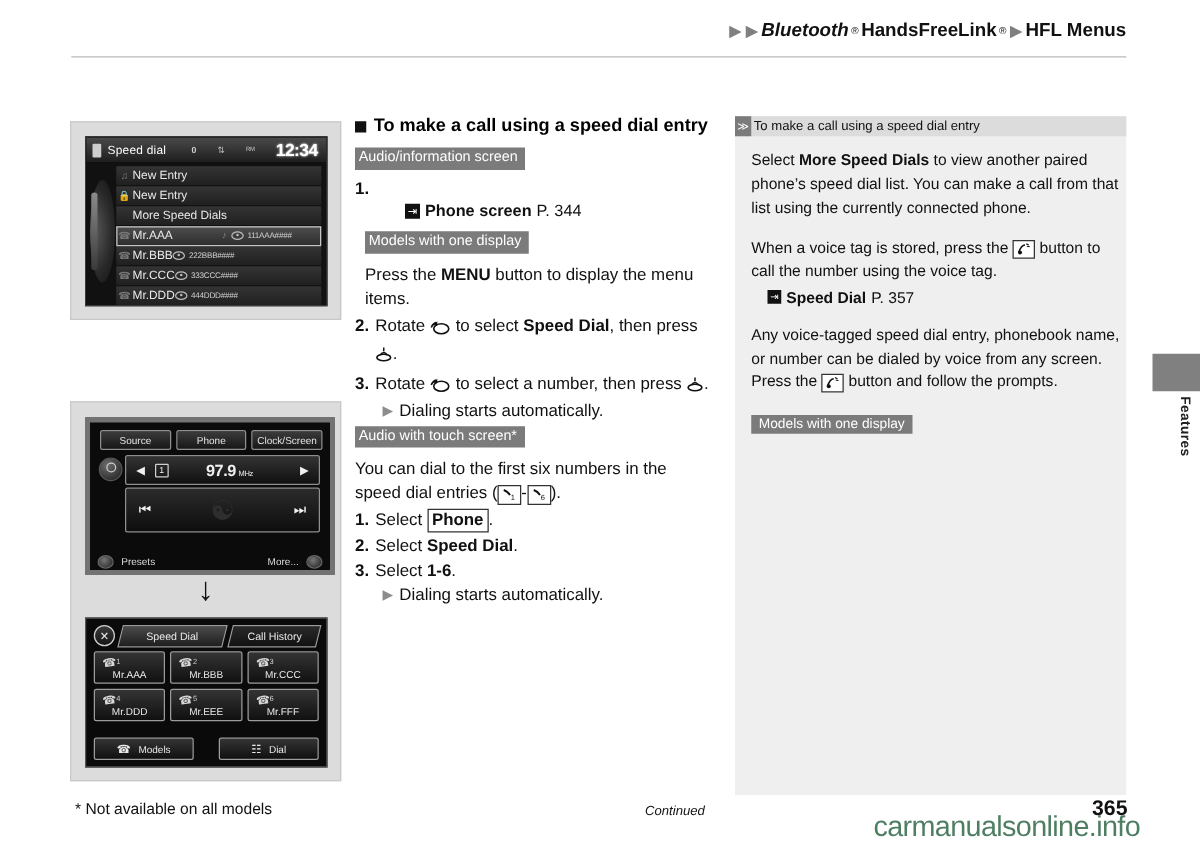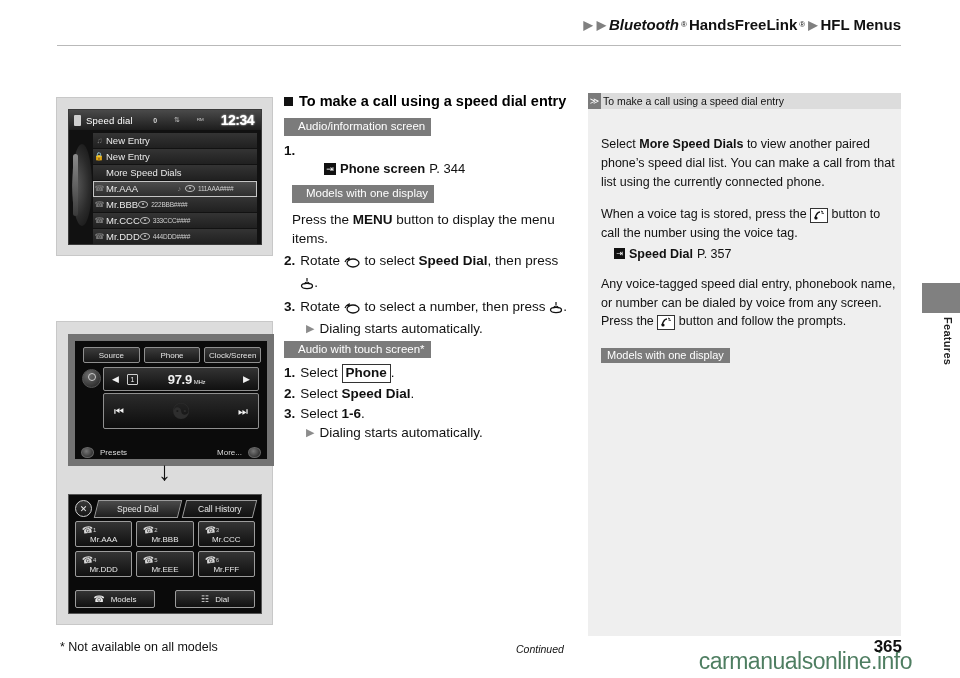--- a/index.html
+++ b/index.html
@@ -82,21 +82,21 @@
     display:flex;align-items:center;gap:3px;
     width:72px;font-size:6.5px;color:#d0d0d0;letter-spacing:-0.2px;
   }
   .sd-row .r-num .pic{
     width:8px;height:5px;border:1px solid #bbb;border-radius:50%;flex:0 0 auto;
   }
   .sd-row .r-num .pic:after{content:"";display:block;width:2px;height:2px;background:#bbb;border-radius:50%;margin:1px auto;}
   .sd-row.plain .r-nm{margin-left:0;}
 
   
-  .rd-screen{left:11px;top:12px;width:192px;height:118px;border:7px solid #737373;background:#0b0b0b;}
+  .rd-screen{left:11px;top:12px;width:192px;height:118px;border:4px solid #737373;background:#0b0b0b;}
   .rd-top{position:absolute;left:8px;top:6px;right:6px;display:flex;gap:4px;}
   .rd-btn{
     flex:1;height:14px;border:1px solid #8f8f8f;border-radius:2px;
     background:linear-gradient(#3c3c3c,#171717);
     color:#e3e3e3;font-size:8px;display:flex;align-items:center;justify-content:center;
   }
   .rd-freq{
     position:absolute;left:28px;top:26px;right:8px;height:22px;
     border:1px solid #8f8f8f;border-radius:2px;
     background:linear-gradient(#333,#101010);
@@ -186,21 +186,21 @@
 
   
   .col-mid{position:absolute;left:284px;top:93px;width:288px;}
   .sec-title{
     font-size:14.5px;font-weight:bold;color:#000;margin:0 0 5px 0;
     display:flex;align-items:center;gap:6px;line-height:1.2;
   }
   .sec-title .sq{width:9px;height:9px;background:#111;flex:0 0 auto;}
   .badge{
     display:inline-block;background:#7b7b7b;color:#fff;
-    font-size:11.5px;padding:1px 6px 2px 14px;margin:3px 0 5px 0;
+    font-size:11.5px;padding:1px 6px 2px 3px;margin:3px 0 5px 0;
     line-height:1.25;
   }
   .badge.ind{margin-left:8px;}
   .step{
     display:flex;gap:5px;font-size:13.5px;line-height:1.45;color:#111;
     margin-bottom:1px;align-items:flex-start;
   }
   .step .n{font-weight:bold;flex:0 0 auto;}
   .para{font-size:13.5px;line-height:1.45;color:#111;margin:2px 0 2px 0;}
   .para.ind{margin-left:8px;}
@@ -233,21 +233,21 @@
   .sidebar{position:absolute;left:588px;top:93px;width:313px;height:543px;background:#efefef;}
   .sb-head{
     height:16px;background:#dcdcdc;display:flex;align-items:center;
     font-size:10.5px;color:#111;padding-left:0;
   }
   .sb-head .chev{
     width:13px;height:16px;background:#7b7b7b;color:#fff;font-size:9px;
     display:flex;align-items:center;justify-content:center;flex:0 0 auto;
   }
   .sb-head .ht{margin-left:2px;}
-  .sb-body{padding:10px 5px 0 13px;margin-top:16px;}
+  .sb-body{padding:10px 5px 0 13px;}
   .sb-p{font-size:12.5px;line-height:1.5;color:#111;margin:0 0 14px 0;}
   .sb-p b{font-weight:bold;}
   .sb-ref{
     display:flex;align-items:center;gap:4px;font-size:12.5px;
     margin:-10px 0 14px 13px;color:#111;
   }
   .sb-ref .jump{
     width:11px;height:11px;background:#111;color:#fff;font-size:8px;
     display:flex;align-items:center;justify-content:center;flex:0 0 auto;
   }
@@ -486,20 +486,31 @@
             <path d="M7 1 v3" stroke="#111" stroke-width="1.2"></path>
           </svg></span><span>.</span></span>
   </div>
   <div class="sub">
     <span class="tri">▶</span>
     <span>Dialing starts automatically.</span>
   </div>
 
   <div class="badge" style="">Audio with touch screen*</div>
 
+  <div class="para"><span>You can dial to the first six numbers in the speed dial entries (</span><span class="icon-box">
+        <svg width="13" height="11" viewBox="0 0 13 11">
+          <path d="M2 2 q3 1 5 4" fill="none" stroke="#111" stroke-width="1.6"></path>
+          <text x="7.5" y="10" font-size="6" fill="#111" font-family="sans-serif">1</text>
+        </svg>
+      </span><span>-</span><span class="icon-box">
+        <svg width="13" height="11" viewBox="0 0 13 11">
+          <path d="M2 2 q3 1 5 4" fill="none" stroke="#111" stroke-width="1.6"></path>
+          <text x="7.5" y="10" font-size="6" fill="#111" font-family="sans-serif">6</text>
+        </svg>
+      </span><span>).</span></div>
 
   <div class="step">
     <span class="n">1.</span>
     <span><span>Select </span><span class="btn-box">Phone</span><span>.</span></span>
   </div>
   <div class="step">
     <span class="n">2.</span>
     <span><span>Select </span><b>Speed Dial</b><span>.</span></span>
   </div>
   <div class="step">

